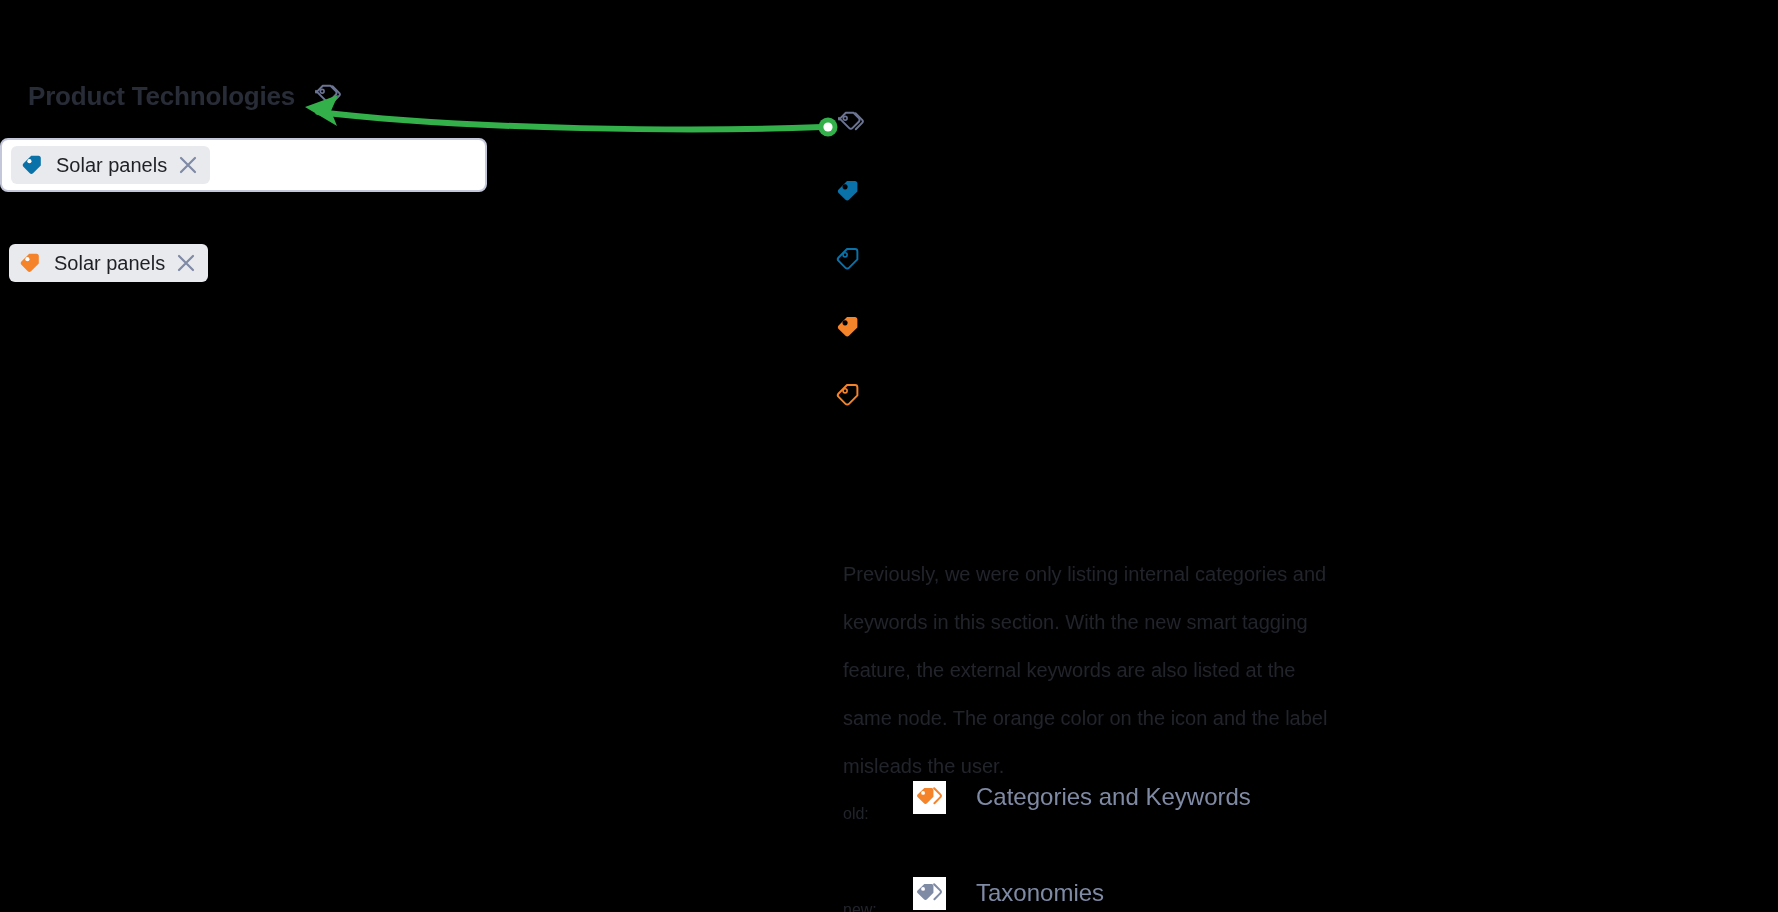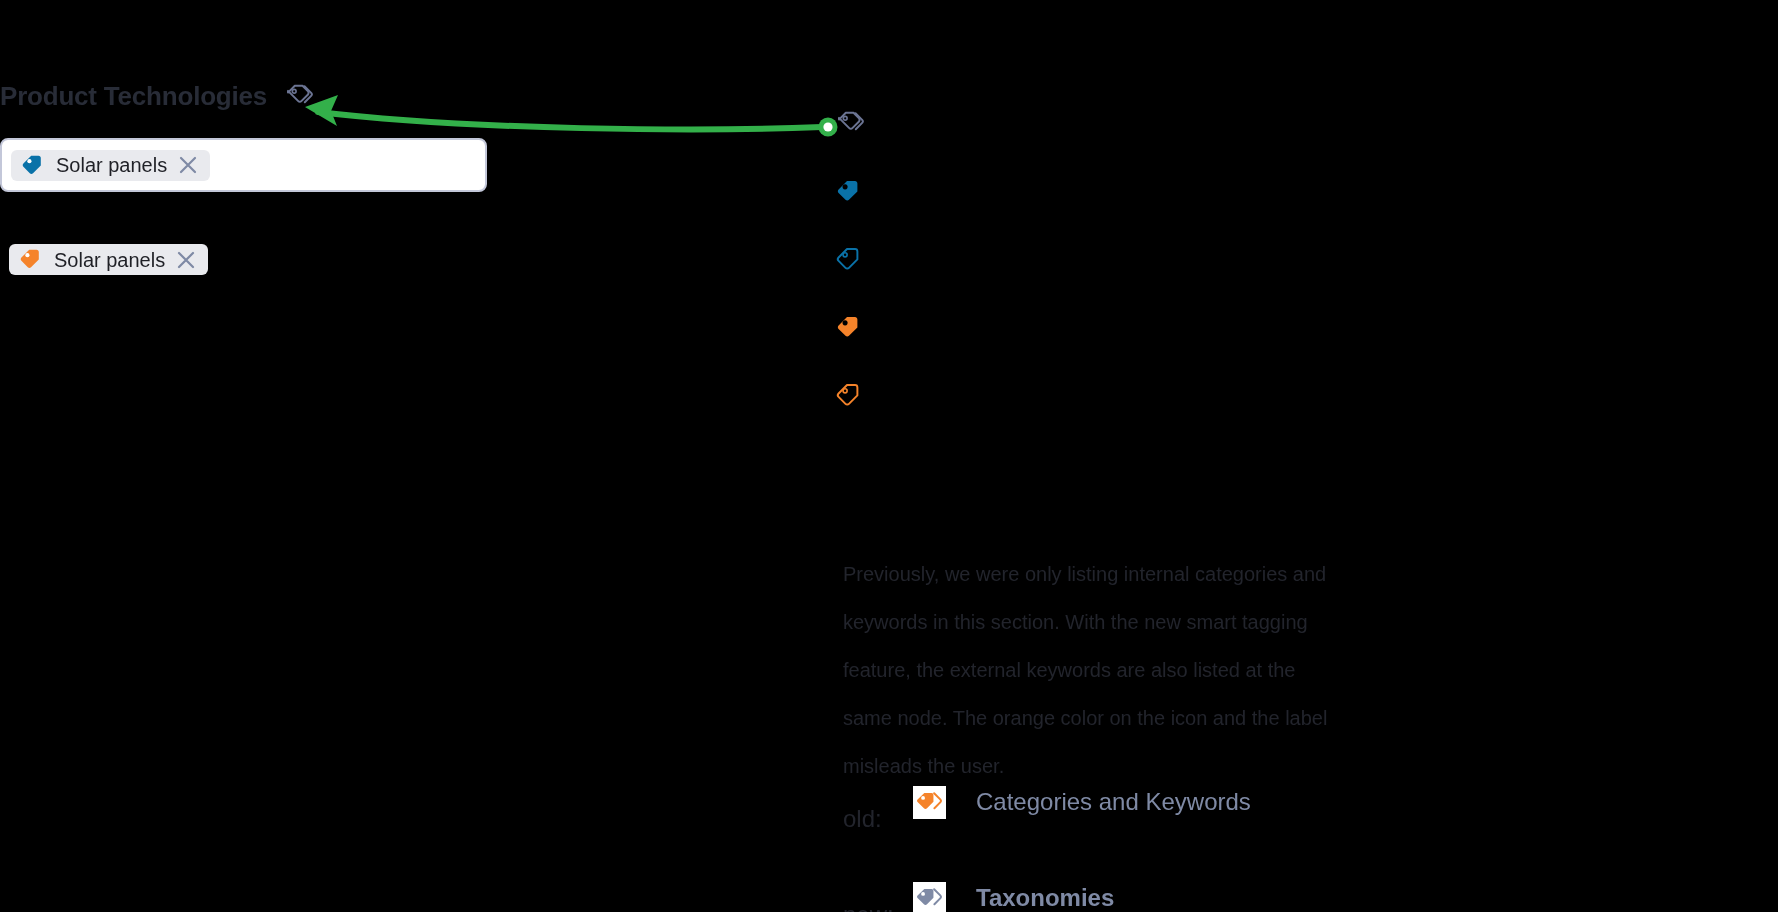--- a/index.html
+++ b/index.html
@@ -21,20 +21,21 @@
   .abs { position: absolute; }
 
   
   #heading-row {
     left: 0px;
     top: 78px;
     display: flex;
     align-items: center;
     gap: 18px;
     height: 36px;
+    padding-left: 28px;
   }
   #page-title {
     font-size: 26px;
     font-weight: 700;
     color: #282c37;
     letter-spacing: -0.2px;
     white-space: nowrap;
   }
 
   
@@ -53,21 +54,21 @@
   }
 
   
   .chip {
     display: inline-flex;
     align-items: center;
     gap: 10px;
     background: #e9eaee;
     border-radius: 6px;
     padding: 6px 11px 6px 10px;
-    height: 31px;
+    height: 38px;
     box-sizing: border-box;
   }
   .chip-label {
     font-size: 20px;
     color: #1f2026;
     white-space: nowrap;
     line-height: 1;
   }
   .chip-close {
     display: inline-flex;
@@ -117,21 +118,21 @@
 
   
   .compare-row {
     display: flex;
     align-items: center;
     left: 843px;
   }
   #row-old { top: 771px; }
   #row-new { top: 867px; }
   .compare-key {
-    font-size: 24px;
+    font-size: 16px;
     color: #22242c;
     width: 70px;
     flex: 0 0 70px;
     margin-top: 34px;
   }
   .compare-swatch {
     width: 33px;
     height: 33px;
     background: #ffffff;
     display: flex;
@@ -139,21 +140,21 @@
     justify-content: center;
     flex: 0 0 33px;
   }
   .compare-value {
     font-size: 24px;
     margin-left: 30px;
     color: #7f8aa5;
     white-space: nowrap;
   }
   #row-old .compare-value { color: #7f8aa5; }
-  #row-new .compare-value { color: #7f8aa5; font-weight: bold; }
+  #row-new .compare-value { color: #7f8aa5; }
 </style>
 </head>
 <body>
 
 <div class="abs" id="heading-row">
   <div id="page-title">Product Technologies</div>
   <span style="display:inline-flex;">
     <svg width="30" height="26" viewBox="0 0 30 26" fill="none" aria-hidden="true">
       <path d="M3 9.6 L9.8 2.8 L17.5 2.8 L22.8 8.1 C23.8 9.1 23.8 10.7 22.8 11.7 L16.6 17.9 C15.6 18.9 14 18.9 13 17.9 L3 7.9 Z" stroke="#6b7493" stroke-width="2" fill="none" stroke-linejoin="round"></path>
       <circle cx="9.2" cy="8.3" r="1.9" stroke="#6b7493" stroke-width="1.6" fill="none"></circle>

